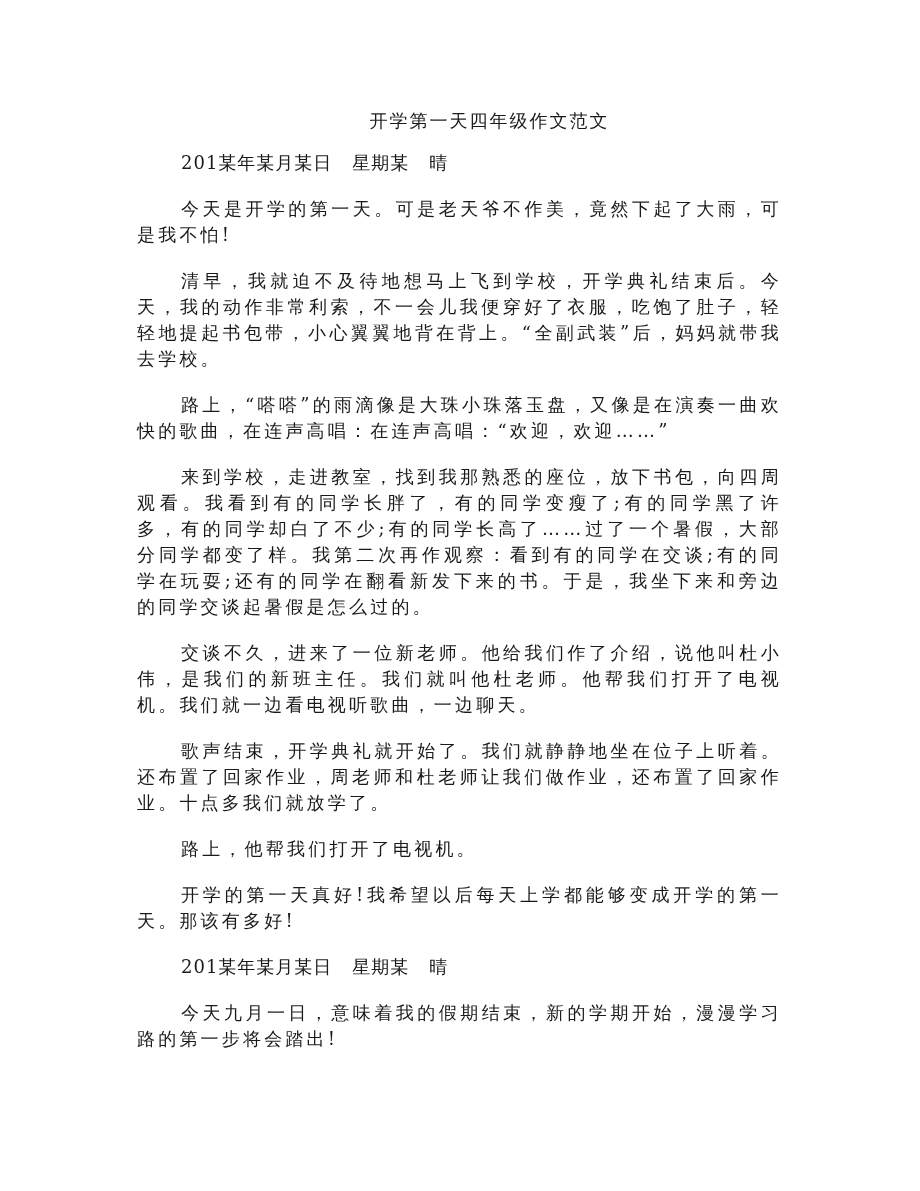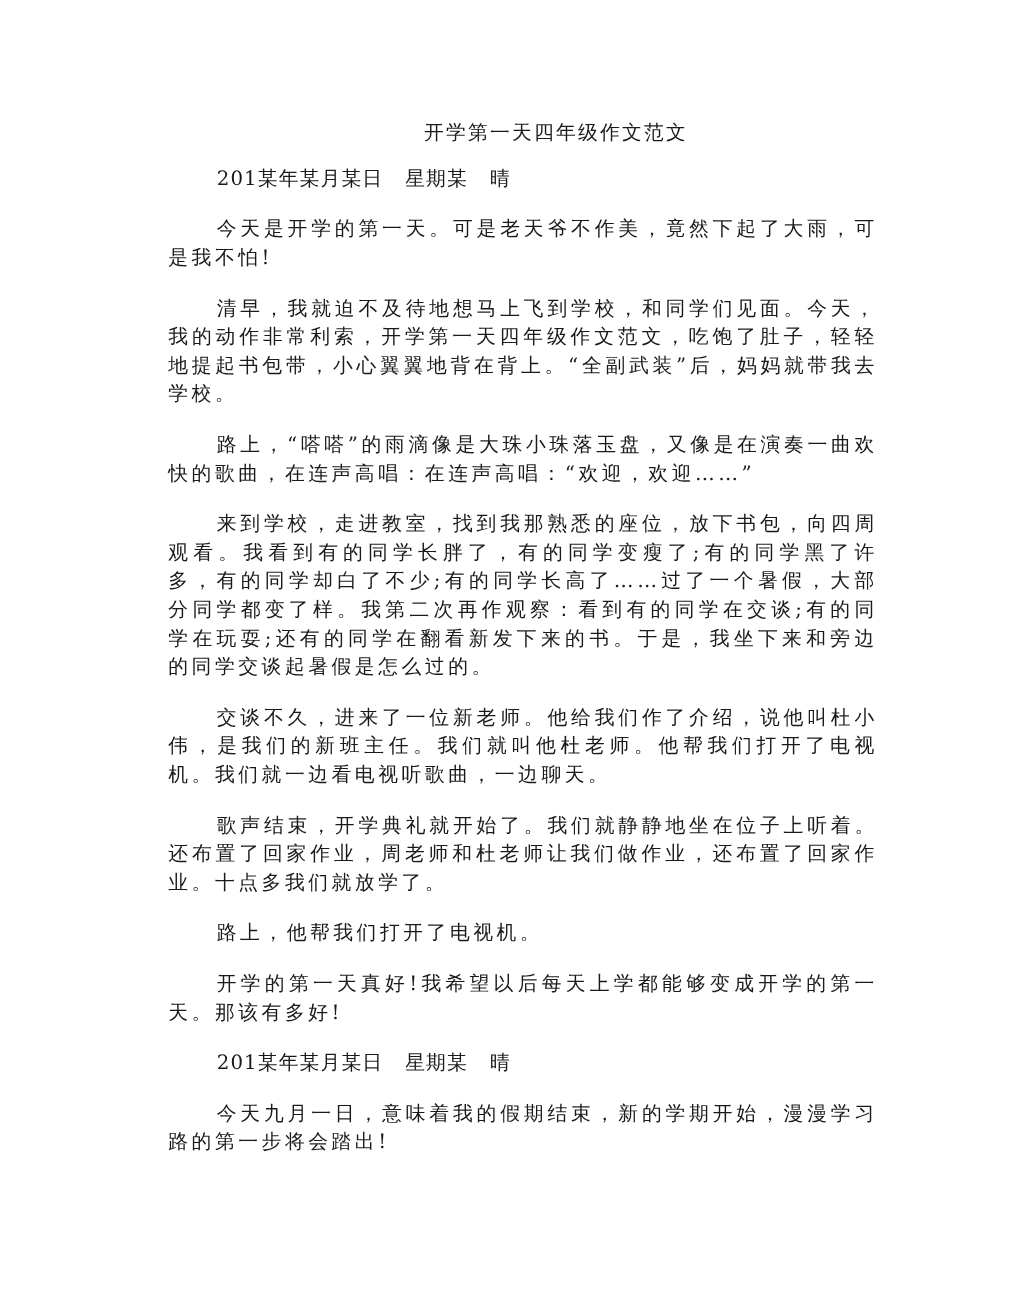--- a/index.html
+++ b/index.html
@@ -1,35 +1,35 @@
 <!DOCTYPE html>
 <html><head>
 <meta charset="utf-8">
 <style>
   html, body { margin:0; padding:0; background:#ffffff; }
   body { width:920px; height:1191px; position:relative; overflow:hidden;
          font-family: "DejaVu Serif", "Liberation Serif", serif; color:#1a1a1a; }
-  .page { position:absolute; left:153px; top:108px; width:645px; }
+  .page { position:absolute; left:137px; top:108px; width:645px; }
   .title { text-align:center; font-size:18px; letter-spacing:2px; line-height:26px;
            margin:0 0 16px 0; padding-left:60px; }
   p { margin:0 0 20px 0; font-size:18px; line-height:26px; letter-spacing:3.2px;
       text-indent:44px; text-align:justify; }
   .dateline { letter-spacing:1px; }
   .dateline span.gap { display:inline-block; width:20px; }
 </style>
 </head>
 <body>
 
 <div class="page">
   <div class="title">开学第一天四年级作文范文</div>
 
   <p class="dateline"><span>201某年某月某日</span><span class="gap"></span><span>星期某</span><span class="gap"></span><span>晴</span></p>
 
   <p>今天是开学的第一天。可是老天爷不作美，竟然下起了大雨，可是我不怕!</p>
-  <p>清早，我就迫不及待地想马上飞到学校，和同学们见面。今天，我的动作非常利索，开学第一天四年级作文范文，吃饱了肚子，轻轻地提起书包带，小心翼翼地背在背上。“全副武装”后，妈妈就带我去学校。</p>
+  <p>清早，我就迫不及待地想马上飞到学校，开学典礼结束后。今天，我的动作非常利索，不一会儿我便穿好了衣服，吃饱了肚子，轻轻地提起书包带，小心翼翼地背在背上。“全副武装”后，妈妈就带我去学校。</p>
   <p>路上，“嗒嗒”的雨滴像是大珠小珠落玉盘，又像是在演奏一曲欢快的歌曲，在连声高唱：在连声高唱：“欢迎，欢迎……”</p>
   <p>来到学校，走进教室，找到我那熟悉的座位，放下书包，向四周观看。我看到有的同学长胖了，有的同学变瘦了;有的同学黑了许多，有的同学却白了不少;有的同学长高了……过了一个暑假，大部分同学都变了样。我第二次再作观察：看到有的同学在交谈;有的同学在玩耍;还有的同学在翻看新发下来的书。于是，我坐下来和旁边的同学交谈起暑假是怎么过的。</p>
   <p>交谈不久，进来了一位新老师。他给我们作了介绍，说他叫杜小伟，是我们的新班主任。我们就叫他杜老师。他帮我们打开了电视机。我们就一边看电视听歌曲，一边聊天。</p>
   <p>歌声结束，开学典礼就开始了。我们就静静地坐在位子上听着。还布置了回家作业，周老师和杜老师让我们做作业，还布置了回家作业。十点多我们就放学了。</p>
   <p>路上，他帮我们打开了电视机。</p>
   <p>开学的第一天真好!我希望以后每天上学都能够变成开学的第一天。那该有多好!</p>
 
   <p class="dateline"><span>201某年某月某日</span><span class="gap"></span><span>星期某</span><span class="gap"></span><span>晴</span></p>
 
   <p>今天九月一日，意味着我的假期结束，新的学期开始，漫漫学习路的第一步将会踏出!</p>

